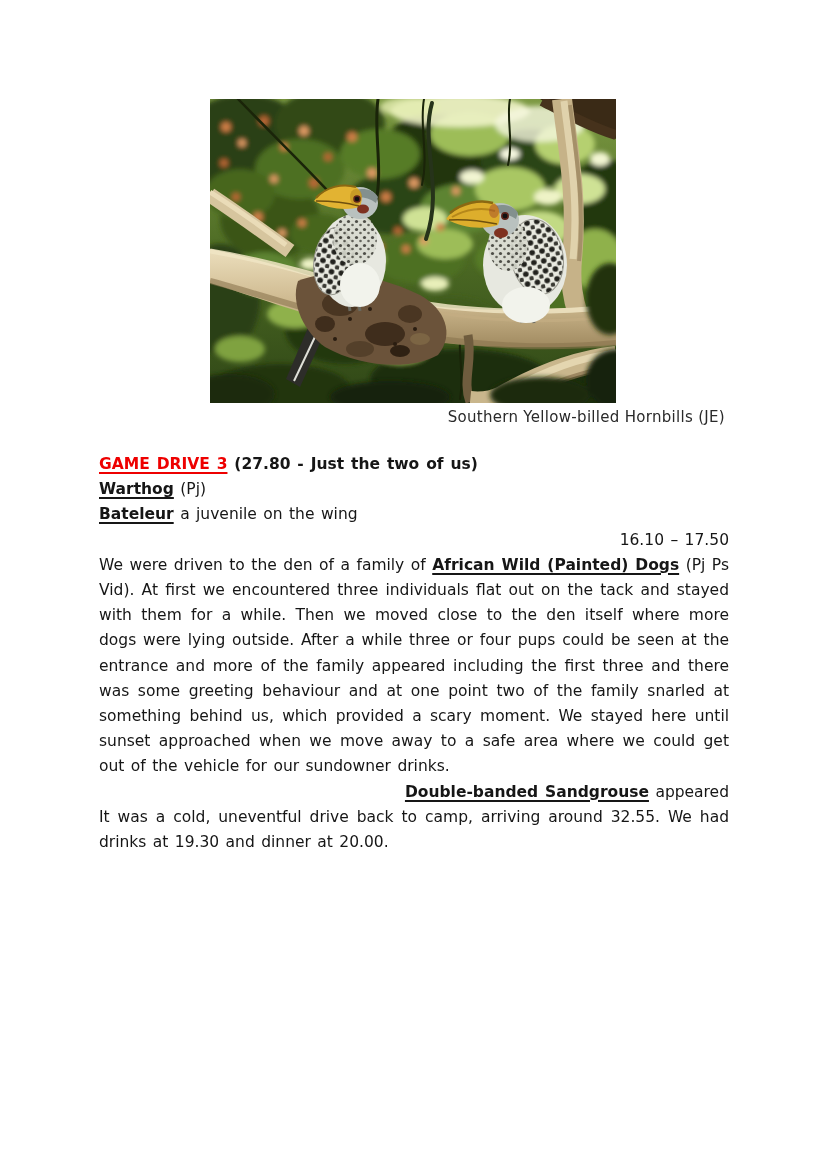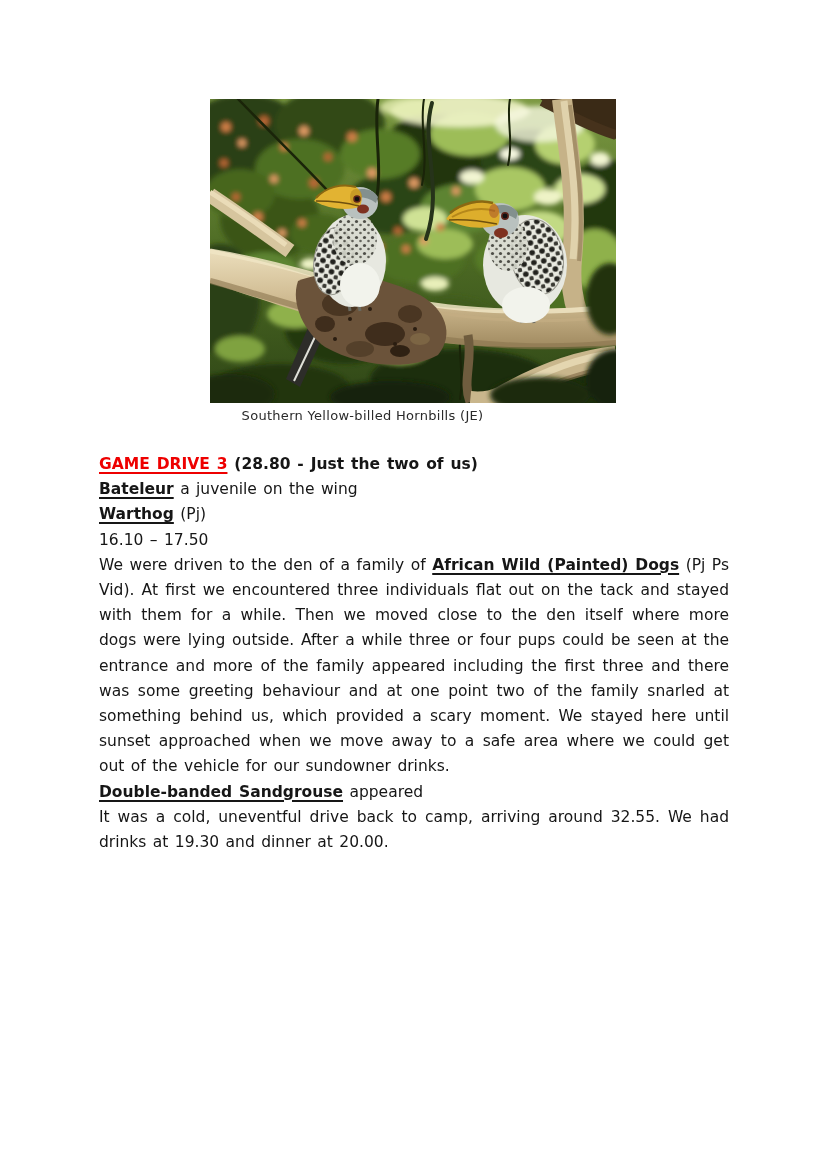--- a/index.html
+++ b/index.html
@@ -11,29 +11,29 @@
     color:#161616;
     overflow:hidden;
   }
   .photo{
     position:absolute;left:210px;top:99px;
     width:406px;height:304px;margin:0;
   }
   .photo svg{display:block;width:406px;height:304px;}
   .caption{
     position:absolute;left:0;top:408px;width:725px;
-    text-align:center;font-size:13px;color:#2a2a2a;
+    text-align:right;font-size:15px;color:#2a2a2a;
     letter-spacing:0.3px;
   }
   .content{
     position:absolute;left:99px;top:452px;width:630px;
     font-size:15.5px;line-height:25.2px;word-spacing:1.5px;
   }
   .content p{margin:0;}
-  .gap{margin-top:25.2px;}
+  .gap{margin-top:25.2px;text-align:right;}
   .justify{text-align:justify;text-align-last:left;}
   .b{font-weight:bold;}
   .u{text-decoration:underline;text-decoration-thickness:1.6px;text-underline-offset:3px;margin-top:44px;}
   .red{color:#ee0000;}
 </style>
 </head>
 <body>
 
 <div class="page">
 
@@ -238,25 +238,25 @@
         <ellipse cx="406" cy="280" rx="30" ry="30" fill="#16240a"></ellipse>
         <ellipse cx="400" cy="200" rx="24" ry="36" fill="#203310"></ellipse>
       </g>
     </svg>
   </figure>
 
   <div class="caption">Southern Yellow-billed Hornbills (JE)</div>
 
   <div class="content">
 
-    <p><span class="red b u">GAME DRIVE 3</span><span class="b"> (28.80 - Just the two of us)</span></p>
+    <p><span class="red b u">GAME DRIVE 3</span><span class="b"> (27.80 - Just the two of us)</span></p>
+
+    <p><span class="b u">Warthog</span><span> (Pj)</span></p>
 
     <p><span class="b u">Bateleur</span><span> a juvenile on the wing</span></p>
-
-    <p><span class="b u">Warthog</span><span> (Pj)</span></p>
 
     <p class="gap">16.10 – 17.50</p>
 
     <p class="justify"><span>We were driven to the den of a family of </span><span class="b u">African Wild (Painted) Dogs</span><span> (Pj Ps Vid). At first we encountered three individuals flat out on the tack and stayed with them for a while. Then we moved close to the den itself where more dogs were lying outside. After a while three or four pups could be seen at the entrance and more of the family appeared including the first three and there was some greeting behaviour and at one point two of the family snarled at something behind us, which provided a scary moment. We stayed here until sunset approached when we move away to a safe area where we could get out of the vehicle for our sundowner drinks.</span></p>
 
     <p class="gap"><span class="b u">Double-banded Sandgrouse</span><span> appeared</span></p>
 
     <p class="gap justify">It was a cold, uneventful drive back to camp, arriving around 32.55. We had drinks at 19.30 and dinner at 20.00.</p>
 
   </div>

